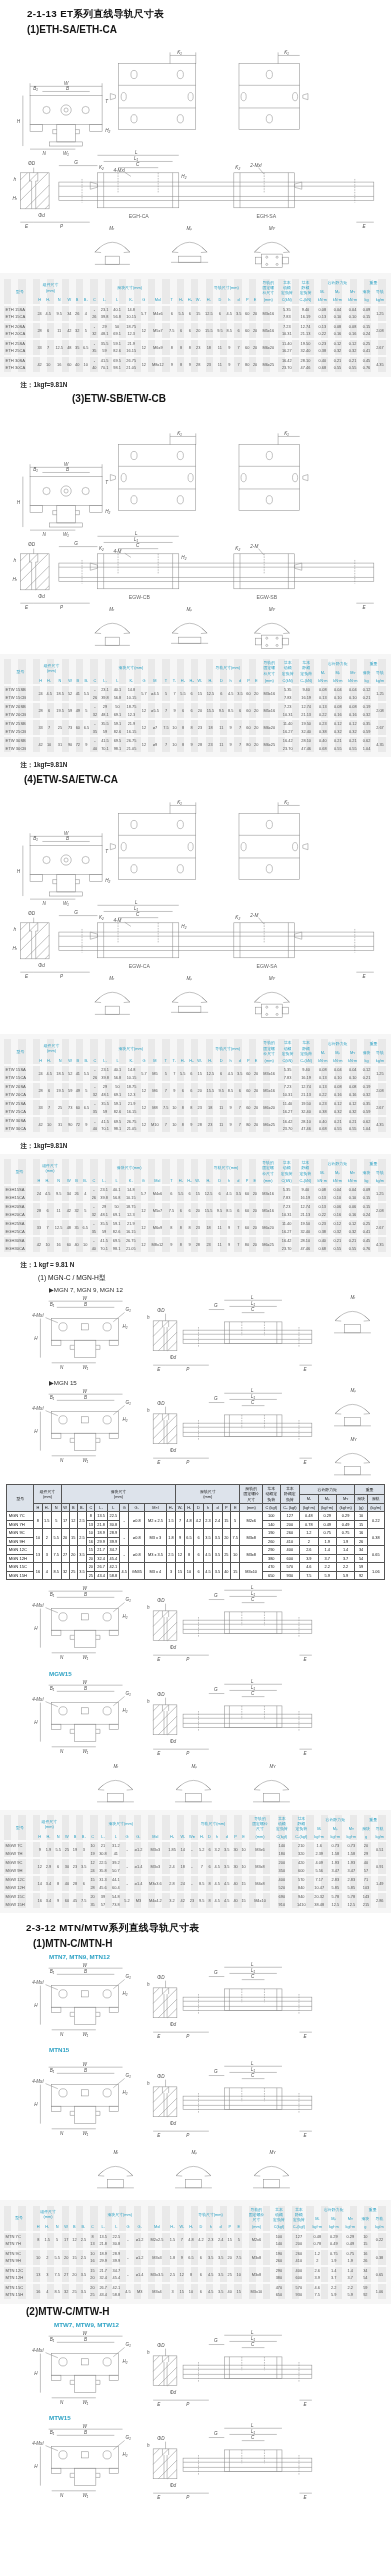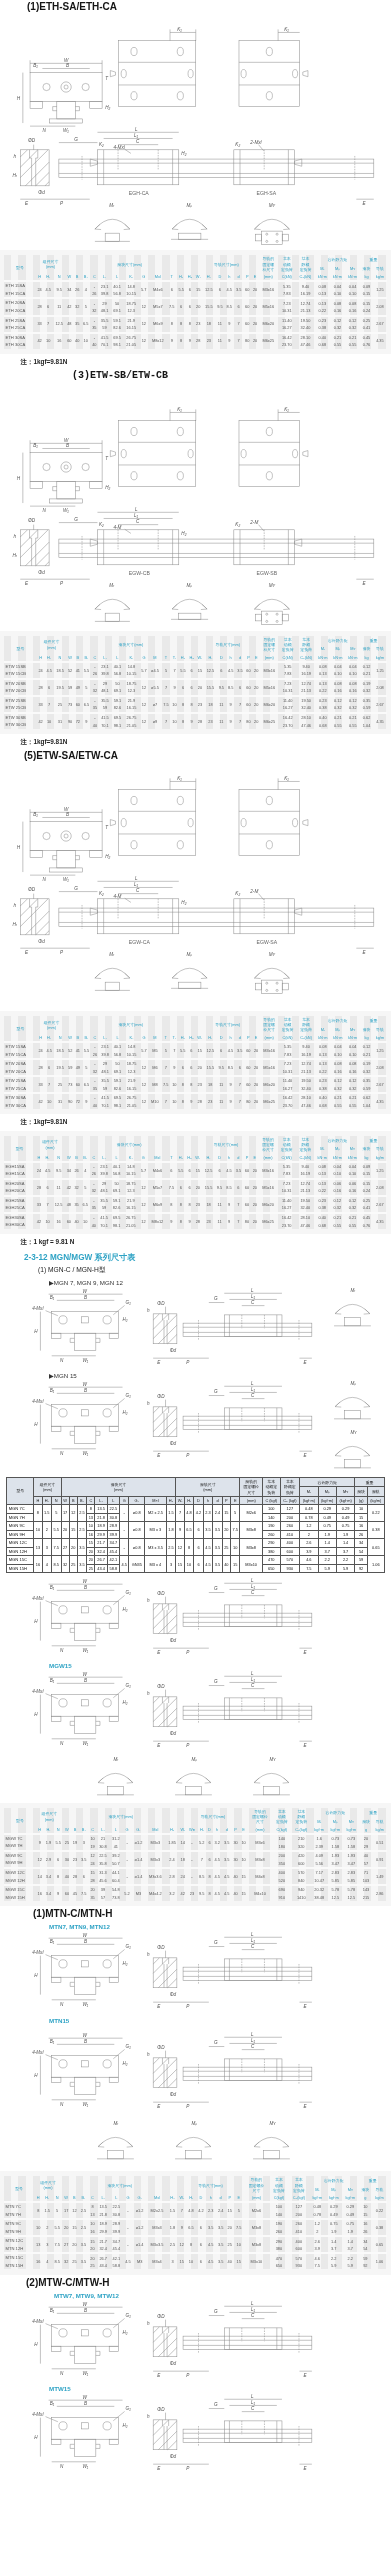--- a/index.html
+++ b/index.html
@@ -1,21 +1,21 @@
 <!DOCTYPE html>
 <html style="font-size:8.2px"><head>
 <meta charset="utf-8">
 <style>
   html,body{margin:0;padding:0;background:#fff;}
   body{width:391px;font-family:"Liberation Sans","DejaVu Sans",sans-serif;color:#333;}
   .page{position:relative;width:391px;height:2821px;overflow:hidden;background:#fff;}
   h1,h2,h3{margin:0;}
   .title-main{font-size:9.8px;font-weight:bold;color:#111;margin:8.2px 0 3.1px 27px;letter-spacing:0.3px;}
   .title-sub{font-size:10px;font-weight:bold;color:#151515;margin:1px 0 4.1px 27px;}
-  .title-sub.ind{margin-left:72px;font-family:Liberation Mono, monospace;}
+  .title-sub.ind{margin-left:72px;}
   .title-sub.ind2{margin-left:24px;}
   .title-teal{font-size:8.2px;font-weight:bold;color:#2fa3c5;margin:5.2px 0 2.1px 24px;}
   .subsm{font-size:6.7px;color:#222;margin:3.1px 0 1px 38px;}
   .minilabel{font-size:6.2px;font-weight:bold;color:#2fa3c5;margin:3.1px 0 1px 49px;}
   .minilabel.dark{color:#333;font-weight:normal;}
   .note{font-size:6.4px;font-weight:bold;color:#222;margin:4.1px 0 3.1px 20.6px;}
   .panel{margin:2.1px 0 2.1px 0;padding:5.2px 4.1px;}
   .panel.striped{background:#f6f6f6;}
   .panel.striped table{width:100%;border-collapse:collapse;background:repeating-linear-gradient(90deg,#e9e9e9 0 7.2px,#f6f6f6 7.2px 14.4px);}
   .panel.striped th{color:#2fa3c5;font-weight:normal;white-space:pre-line;vertical-align:middle;}
@@ -36,20 +36,21 @@
   .draw .dash{stroke-dasharray:3,2;}
   .minirow{display:flex;align-items:flex-start;gap:13.4px;margin:1px 0 1px 31px;}
   .minirow .mcol{margin-left:auto;margin-right:12.4px;display:flex;gap:5.2px;flex-wrap:wrap;width:62px;}
   .momentrow{display:flex;gap:31px;justify-content:center;margin:3.1px 0;}
 </style>
 </head>
 <body>
 
 <div class="page">
 
+  <h1 class="title-main">2-1-13 ET系列直线导轨尺寸表</h1>
   <h2 class="title-sub">(1)ETH-SA/ETH-CA</h2>
 
   <div class="drawblock">
   <svg class="draw" width="379" height="229" viewBox="0 0 735 445">
     <g class="s">
 
       <g transform="translate(46,80)">
         <rect x="0" y="30" width="140" height="56"></rect>
         <circle cx="32" cy="58" r="7"></circle>
             <circle cx="108" cy="58" r="7"></circle>
@@ -844,21 +845,21 @@
             <td>0.68</td>
             <td>0.55</td>
             <td>0.55</td>
             <td>1.04</td>
           </tr>
         </tbody>
       </table>
     </div>
   <div class="note">注：1kgf=9.81N</div>
 
-  <h2 class="title-sub ind2">(5)ETW-SA/ETW-CA</h2>
+  <h2 class="title-sub ind2">(4)ETW-SA/ETW-CA</h2>
   <div class="drawblock">
   <svg class="draw" width="379" height="229" viewBox="0 0 735 445">
     <g class="s">
 
       <g transform="translate(46,80)">
         <rect x="0" y="30" width="140" height="56"></rect>
         <circle cx="32" cy="58" r="7"></circle>
             <circle cx="108" cy="58" r="7"></circle>
         <circle cx="70" cy="58" r="10"></circle>
             <circle cx="70" cy="58" r="4"></circle>
@@ -1501,21 +1502,20 @@
             <td>0.68</td>
             <td>0.55</td>
             <td>0.55</td>
             <td>0.76</td>
           </tr>
         </tbody>
       </table>
     </div>
   <div class="note">注：1 kgf = 9.81 N</div>
 
-  <h2 class="title-teal">2-3-12 MGN/MGW 系列尺寸表</h2>
   <div class="subsm">(1) MGN-C / MGN-H型</div>
   <div class="minilabel dark">▶MGN 7, MGN 9, MGN 12</div>
 
   <div class="minirow">
     <div>
   <svg class="draw" width="103" height="77" viewBox="0 0 200 150">
     <g class="s">
       <line x1="34" y1="14" x2="178" y2="14"></line>
             <text x="100" y="11">W</text>
       <line x1="50" y1="26" x2="162" y2="26"></line>
@@ -2336,20 +2336,21 @@
             <td>1410</td>
             <td>38.48</td>
             <td>12.5</td>
             <td>12.5</td>
             <td>215</td>
           </tr>
         </tbody>
       </table>
     </div>
 
+  <h1 class="title-main" style="margin-left:26px">2-3-12 MTN/MTW系列直线导轨尺寸表</h1>
   <h2 class="title-sub" style="margin-left:33px">(1)MTN-C/MTN-H</h2>
   <div class="minilabel">MTN7, MTN9, MTN12</div>
 
   <div class="minirow">
     <div>
   <svg class="draw" width="103" height="77" viewBox="0 0 200 150">
     <g class="s">
       <line x1="34" y1="14" x2="178" y2="14"></line>
             <text x="100" y="11">W</text>
       <line x1="50" y1="26" x2="162" y2="26"></line>

